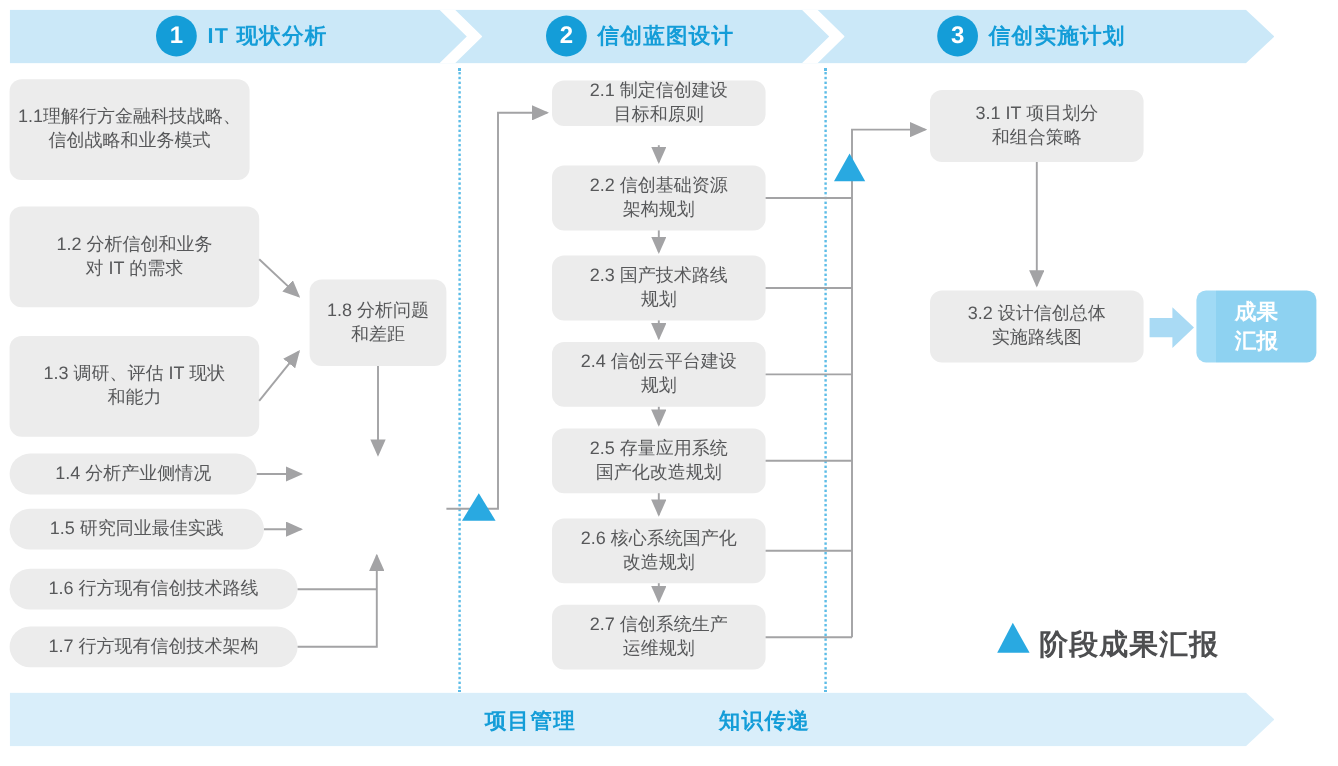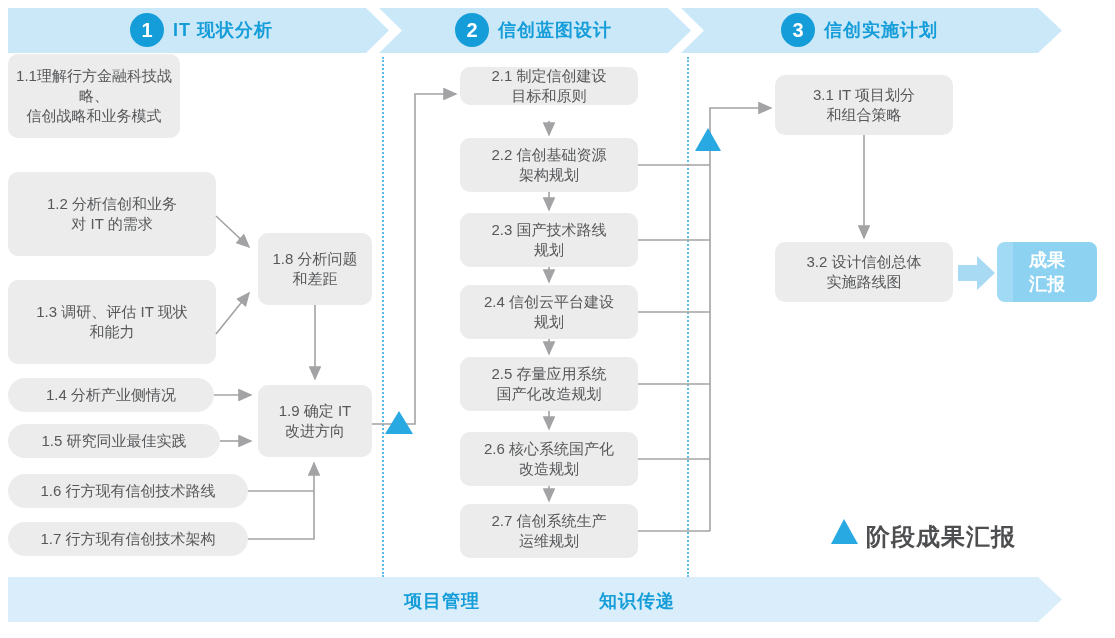--- a/index.html
+++ b/index.html
@@ -67,34 +67,32 @@
     <span class="phase-title">信创蓝图设计</span>
   </div>
   <div class="phase-head" style="left:781px">
     <span class="num-circle">3</span>
     <span class="phase-title">信创实施计划</span>
   </div>
 
   <div class="dotline" style="left:382px"></div>
   <div class="dotline" style="left:687px"></div>
 
-  <div class="box" style="left:8px;top:54px;width:172px;height:84px">1.1理解行方金融科技战略、
+  <div class="box" style="left:8px;top:66px;width:200px;height:84px">1.1理解行方金融科技战略、
 信创战略和业务模式</div>
   <div class="box" style="left:8px;top:172px;width:208px;height:84px">1.2 分析信创和业务
 对 IT 的需求</div>
   <div class="box" style="left:8px;top:280px;width:208px;height:84px">1.3 调研、评估 IT 现状
 和能力</div>
   <div class="box pill" style="left:8px;top:378px;width:206px;height:34px">1.4 分析产业侧情况</div>
   <div class="box pill" style="left:8px;top:424px;width:212px;height:34px">1.5 研究同业最佳实践</div>
   <div class="box pill" style="left:8px;top:474px;width:240px;height:34px">1.6 行方现有信创技术路线</div>
   <div class="box pill" style="left:8px;top:522px;width:240px;height:34px">1.7 行方现有信创技术架构</div>
   <div class="box" style="left:258px;top:233px;width:114px;height:72px">1.8 分析问题
 和差距</div>
-  <div class="box" style="left:258px;top:385px;width:114px;height:72px">1.9 确定 IT
-改进方向</div>
 
   <div class="box" style="left:460px;top:67px;width:178px;height:38px">2.1 制定信创建设
 目标和原则</div>
   <div class="box" style="left:460px;top:138px;width:178px;height:54px">2.2 信创基础资源
 架构规划</div>
   <div class="box" style="left:460px;top:213px;width:178px;height:54px">2.3 国产技术路线
 规划</div>
   <div class="box" style="left:460px;top:285px;width:178px;height:54px">2.4 信创云平台建设
 规划</div>
   <div class="box" style="left:460px;top:357px;width:178px;height:54px">2.5 存量应用系统

